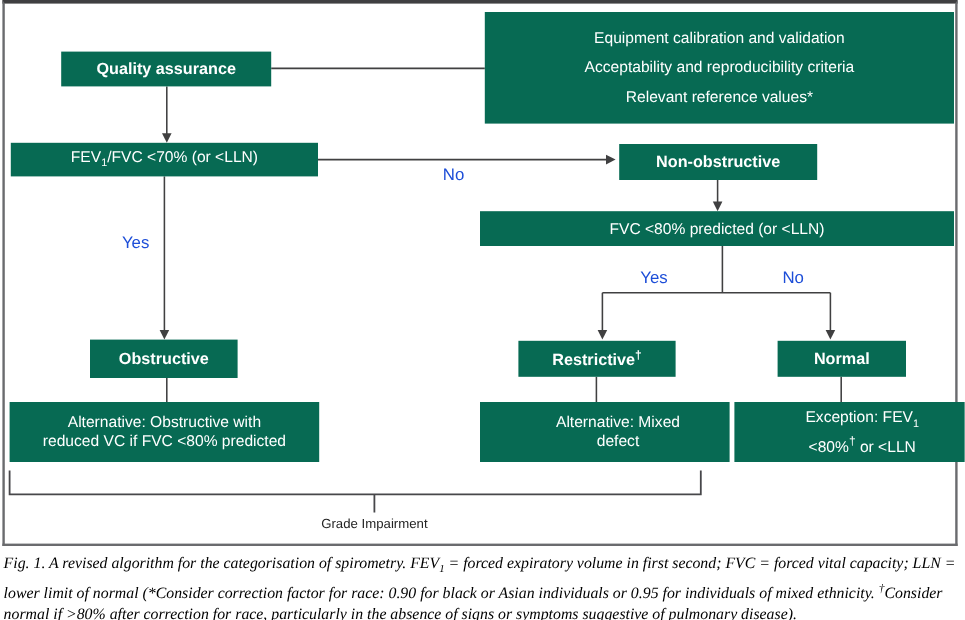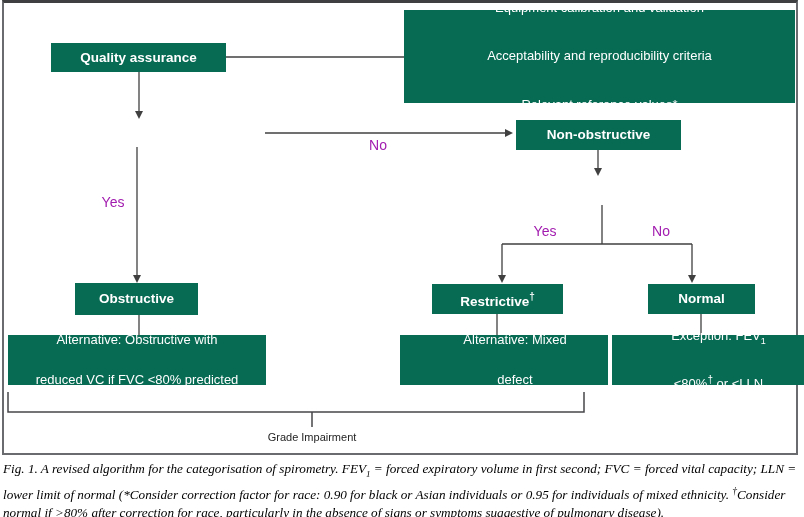--- a/index.html
+++ b/index.html
@@ -7,29 +7,29 @@
     position:relative;width:804px;height:517px;background:#ffffff;overflow:hidden;
     font-family:"Liberation Sans","DejaVu Sans",sans-serif;color:#222;
   }
   #frame{
     position:absolute;left:2px;top:0px;width:792px;height:450px;
     border:2px solid #6a6b6e;border-top:3px solid #3f3f41;background:transparent;
   }
   .gbox{
     position:absolute;background:#076a53;color:#ffffff;
     display:flex;flex-direction:column;align-items:center;justify-content:center;
-    text-align:center;font-size:13px;line-height:16px;gap:24px;
+    text-align:center;font-size:13px;line-height:16px;
   }
   .gbox.bold{font-weight:bold;font-size:13.5px;}
   .gbox .sub{font-size:9px;vertical-align:sub;}
   .gbox .sup{font-size:10px;vertical-align:super;}
   .info-line{line-height:24.5px;}
   #svglayer{position:absolute;left:0;top:0;width:804px;height:517px;}
   .lbl{
-    position:absolute;font-size:14px;color:#a21caf;text-align:center;width:36px;
+    position:absolute;font-size:14px;color:#1d4ed8;text-align:center;width:36px;
   }
   #grade-label{
     position:absolute;left:212px;top:431px;width:200px;text-align:center;
     font-size:11px;color:#242424;
   }
   #caption{
     position:absolute;left:3px;top:460px;width:799px;margin:0;
     font-family:"Liberation Serif","DejaVu Serif",serif;font-style:italic;
     font-size:13.2px;line-height:17.4px;color:#000;
   }
@@ -69,23 +69,29 @@
   </svg>
 
   <div class="gbox bold" style="left:51px;top:43px;width:175px;height:29px;">Quality assurance</div>
 
   <div class="gbox" style="left:404px;top:10px;width:391px;height:93px;">
     <div class="info-line">Equipment calibration and validation</div>
     <div class="info-line">Acceptability and reproducibility criteria</div>
     <div class="info-line">Relevant reference values*</div>
   </div>
 
+  <div class="gbox" style="left:9px;top:119px;width:256px;height:28px;">
+    <div>
+      <span>FEV</span><span class="sub">1</span><span>/FVC &lt;70% (or &lt;LLN)</span>
+    </div>
+  </div>
 
   <div class="gbox bold" style="left:516px;top:120px;width:165px;height:30px;">Non-obstructive</div>
 
+  <div class="gbox" style="left:400px;top:176px;width:395px;height:29px;">FVC &lt;80% predicted (or &lt;LLN)</div>
 
   <div class="gbox bold" style="left:75px;top:283px;width:123px;height:32px;">Obstructive</div>
 
   <div class="gbox bold" style="left:648px;top:284px;width:107px;height:30px;">Normal</div>
 
   <div class="gbox bold" style="left:432px;top:284px;width:131px;height:30px;">
     <div>
       <span>Restrictive</span><span class="sup">†</span>
     </div>
   </div>

